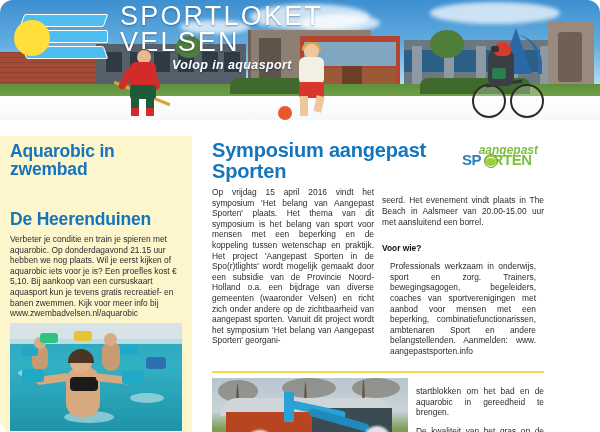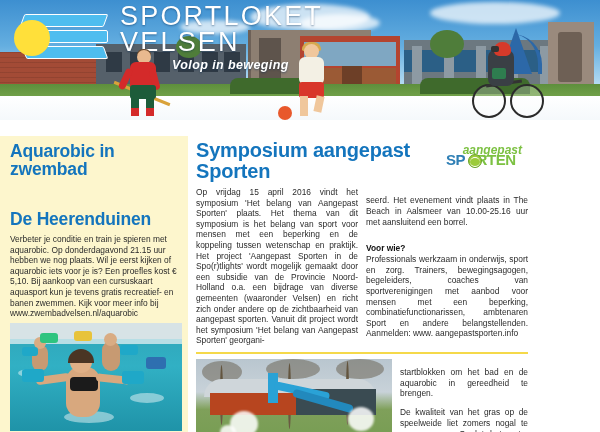--- a/index.html
+++ b/index.html
@@ -2,21 +2,21 @@
 <html><head>
 <meta charset="utf-8">
 <style>
   html,body{margin:0;padding:0;}
   body{
     width:600px;height:432px;overflow:hidden;
     background:#ffffff;
     font-family:"Liberation Sans", sans-serif;
     -webkit-font-smoothing:antialiased;
   }
-  .page{position:relative;width:600px;height:432px;background:#fff;overflow:hidden;}
+  .page{position:relative;width:600px;height:432px;background:#fff;overflow:hidden;border-radius:13px;}
 
   
   .banner{position:absolute;left:0;top:0;width:600px;height:120px;overflow:hidden;}
   .sky{
     position:absolute;inset:0;
     background:linear-gradient(to bottom,#3d8fd0 0%,#64aee0 38%,#9fd0ee 62%,#cfe8f7 80%,#eef7fd 100%);
   }
   .cloud{position:absolute;background:rgba(255,255,255,.72);border-radius:50%;filter:blur(2px);}
   .c1{left:250px;top:4px;width:120px;height:26px;}
   .c2{left:300px;top:14px;width:80px;height:18px;}
@@ -105,21 +105,21 @@
   .urlbar{position:absolute;left:0;top:120px;width:600px;height:16px;background:#1f8ed8;color:#fff;}
   .urlbar .left{position:absolute;left:6px;top:3px;font-size:9px;font-weight:bold;letter-spacing:.9px;}
   .urlbar .dot{position:absolute;left:152px;top:6px;width:3px;height:3px;border-radius:50%;background:#fff;}
   .urlbar .mid{position:absolute;left:160px;top:3px;font-size:9px;font-weight:bold;letter-spacing:.9px;}
   .urlbar .date{position:absolute;right:6px;top:3px;font-size:9px;font-weight:bold;letter-spacing:1.1px;}
 
   
   .content{position:absolute;left:0;top:136px;width:600px;height:296px;}
   .colL{position:absolute;left:0;top:0;width:192px;height:296px;background:#fdf6cd;}
   .colL .inner{padding:6px 10px 0 10px;}
-  .right{position:absolute;left:188px;top:0;width:348px;height:296px;background:#fff;}
+  .right{position:absolute;left:204px;top:0;width:348px;height:296px;background:#fff;}
 
   h2.head{
     color:#1475bd;font-size:17.5px;line-height:18px;font-weight:bold;margin:0 0 6px 0;
     letter-spacing:-.2px;
   }
   h2.head .l2{display:block;margin-top:32px;}
   .bodytxt{font-size:8.4px;line-height:10.6px;color:#2b2b2b;text-align:left;}
 
   .photo{position:relative;overflow:hidden;border:0;}
   
@@ -213,21 +213,21 @@
       <div class="arm a1"></div>
       <div class="arm a2"></div>
       <div class="arm a3"></div>
       <div class="sun"></div>
     </div>
 
     <div class="wordmark">
       <div class="l1">SPORTLOKET</div>
       <div class="l2">VELSEN</div>
     </div>
-    <div class="tagline">Volop in beweging</div>
+    <div class="tagline">Volop in aquasport</div>
 
     <div class="person hockey">
       <div class="stick"></div>
       <div class="hair"></div>
         <div class="head"></div>
       <div class="torso"></div>
       <div class="arm" style="left:4px;top:20px;transform:rotate(25deg);"></div>
       <div class="arm" style="left:33px;top:20px;transform:rotate(-15deg);"></div>
       <div class="shorts"></div>
       <div class="leg" style="left:13px"></div>
@@ -311,23 +311,23 @@
 
           <div class="logo-asp">
             <span class="scr">aangepast</span>
             <span class="word"><span>SP</span><span style="visibility:hidden">O</span><span class="g">RTEN</span></span>
             <span class="ball"></span>
           </div>
 
           <div class="cols2">
             <div class="bodytxt" style="text-align:justify;">Op vrijdag 15 april 2016 vindt het symposium 'Het belang van Aangepast Sporten' plaats. Het thema van dit symposium is het belang van sport voor mensen met een beperking en de koppeling tussen wetenschap en praktijk. Het project 'Aangepast Sporten in de Spo(r)tlights' wordt mogelijk gemaakt door een subsidie van de Provincie Noord-Holland o.a. een bijdrage van diverse gemeenten (waaronder Velsen) en richt zich onder andere op de zichtbaarheid van aangepast sporten. Vanuit dit project wordt het symposium 'Het belang van Aangepast Sporten' georgani-</div>
             <div>
-              <p class="bodytxt" style="text-align:justify;">seerd. Het evenement vindt plaats in The Beach in Aalsmeer van 10.00-25.16 uur met aansluitend een borrel.</p>
+              <p class="bodytxt" style="text-align:justify;">seerd. Het evenement vindt plaats in The Beach in Aalsmeer van 20.00-15.00 uur met aansluitend een borrel.</p>
               <div class="subhead">Voor wie?</div>
-              <p class="bodytxt" style="text-align:justify;margin:0;">Professionals werkzaam in onderwijs, sport en zorg. Trainers, bewegingsagogen, begeleiders, coaches van sportverenigingen met aanbod voor mensen met een beperking, combinatiefunctionarissen, ambtenaren Sport en andere belangstellenden. Aanmelden: www. aangepastsporten.info</p>
+              <p class="bodytxt" style="text-align:justify;margin:8px;">Professionals werkzaam in onderwijs, sport en zorg. Trainers, bewegingsagogen, begeleiders, coaches van sportverenigingen met aanbod voor mensen met een beperking, combinatiefunctionarissen, ambtenaren Sport en andere belangstellenden. Aanmelden: www. aangepastsporten.info</p>
             </div>
           </div>
         </div>
 
         <div class="divider"></div>
 
         <div>
 
           <div class="cols2">
             <div>

